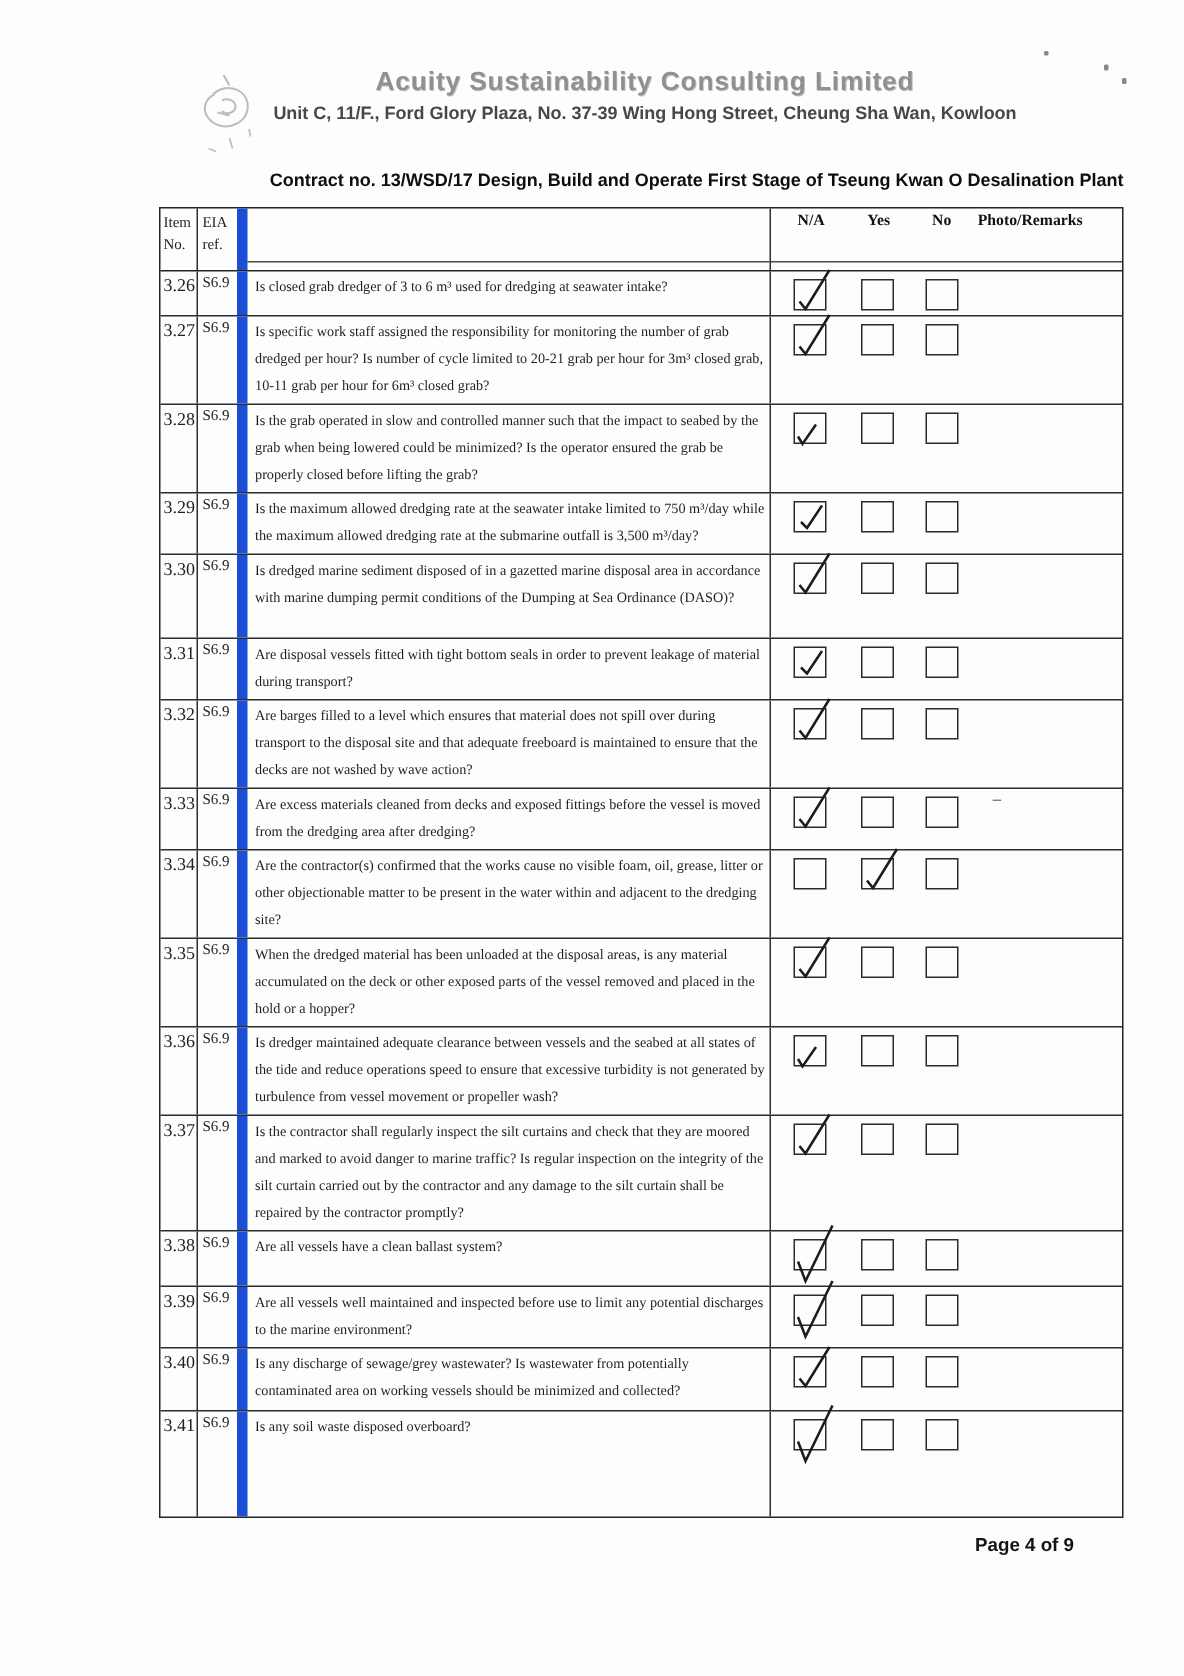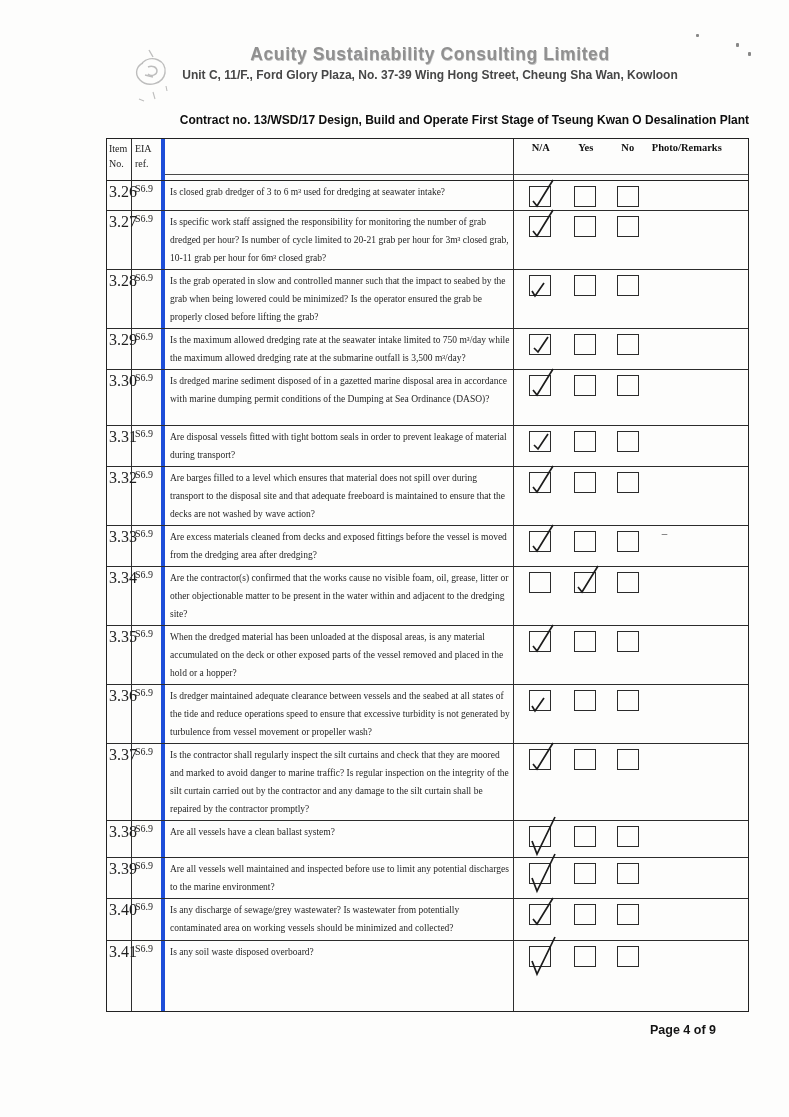--- a/index.html
+++ b/index.html
@@ -34,22 +34,22 @@
   
   .checklist-table{
     position:absolute;left:106px;top:138px;width:643px;
     border:1.6px solid #232323;box-sizing:border-box;
     font-family:"Liberation Serif",serif;
     background:transparent;
   }
   .t-row{display:flex;border-bottom:1px solid #2c2c2c;box-sizing:border-box;}
   .t-row:last-child{border-bottom:none;}
   .cell{box-sizing:border-box;position:relative;}
-  .c-item{width:25px;border-right:1px solid #2f2f2f;font-size:16px;padding:2px 1px 0 2px;}
-  .c-eia{width:33px;border-right:4px solid #1d4ed8;font-size:10px;padding:2px 15px 0 3px;}
+  .c-item{width:25px;border-right:1px solid #2f2f2f;font-size:12px;padding:2px 1px 0 2px;}
+  .c-eia{width:33px;border-right:7px solid #1d4ed8;font-size:10px;padding:2px 15px 0 3px;}
   .c-q{width:350px;border-right:1px solid #2f2f2f;font-size:9.5px;line-height:18px;padding:2px 3px 2px 5px;}
   .c-checks{width:235px;position:relative;}
 
   
   .t-head{height:42px;border-bottom:1.6px solid #232323;}
   .t-head .c-item,.t-head .c-eia{font-size:10px;white-space:pre-line;line-height:15px;}
   .t-head .c-q::after,.t-head .c-checks::after{
     content:"";position:absolute;left:0;right:0;bottom:5px;height:1px;background:#4a4a4a;
   }
   .head-label{position:absolute;top:3px;font-size:10.5px;font-weight:bold;text-align:center;color:#111;}

